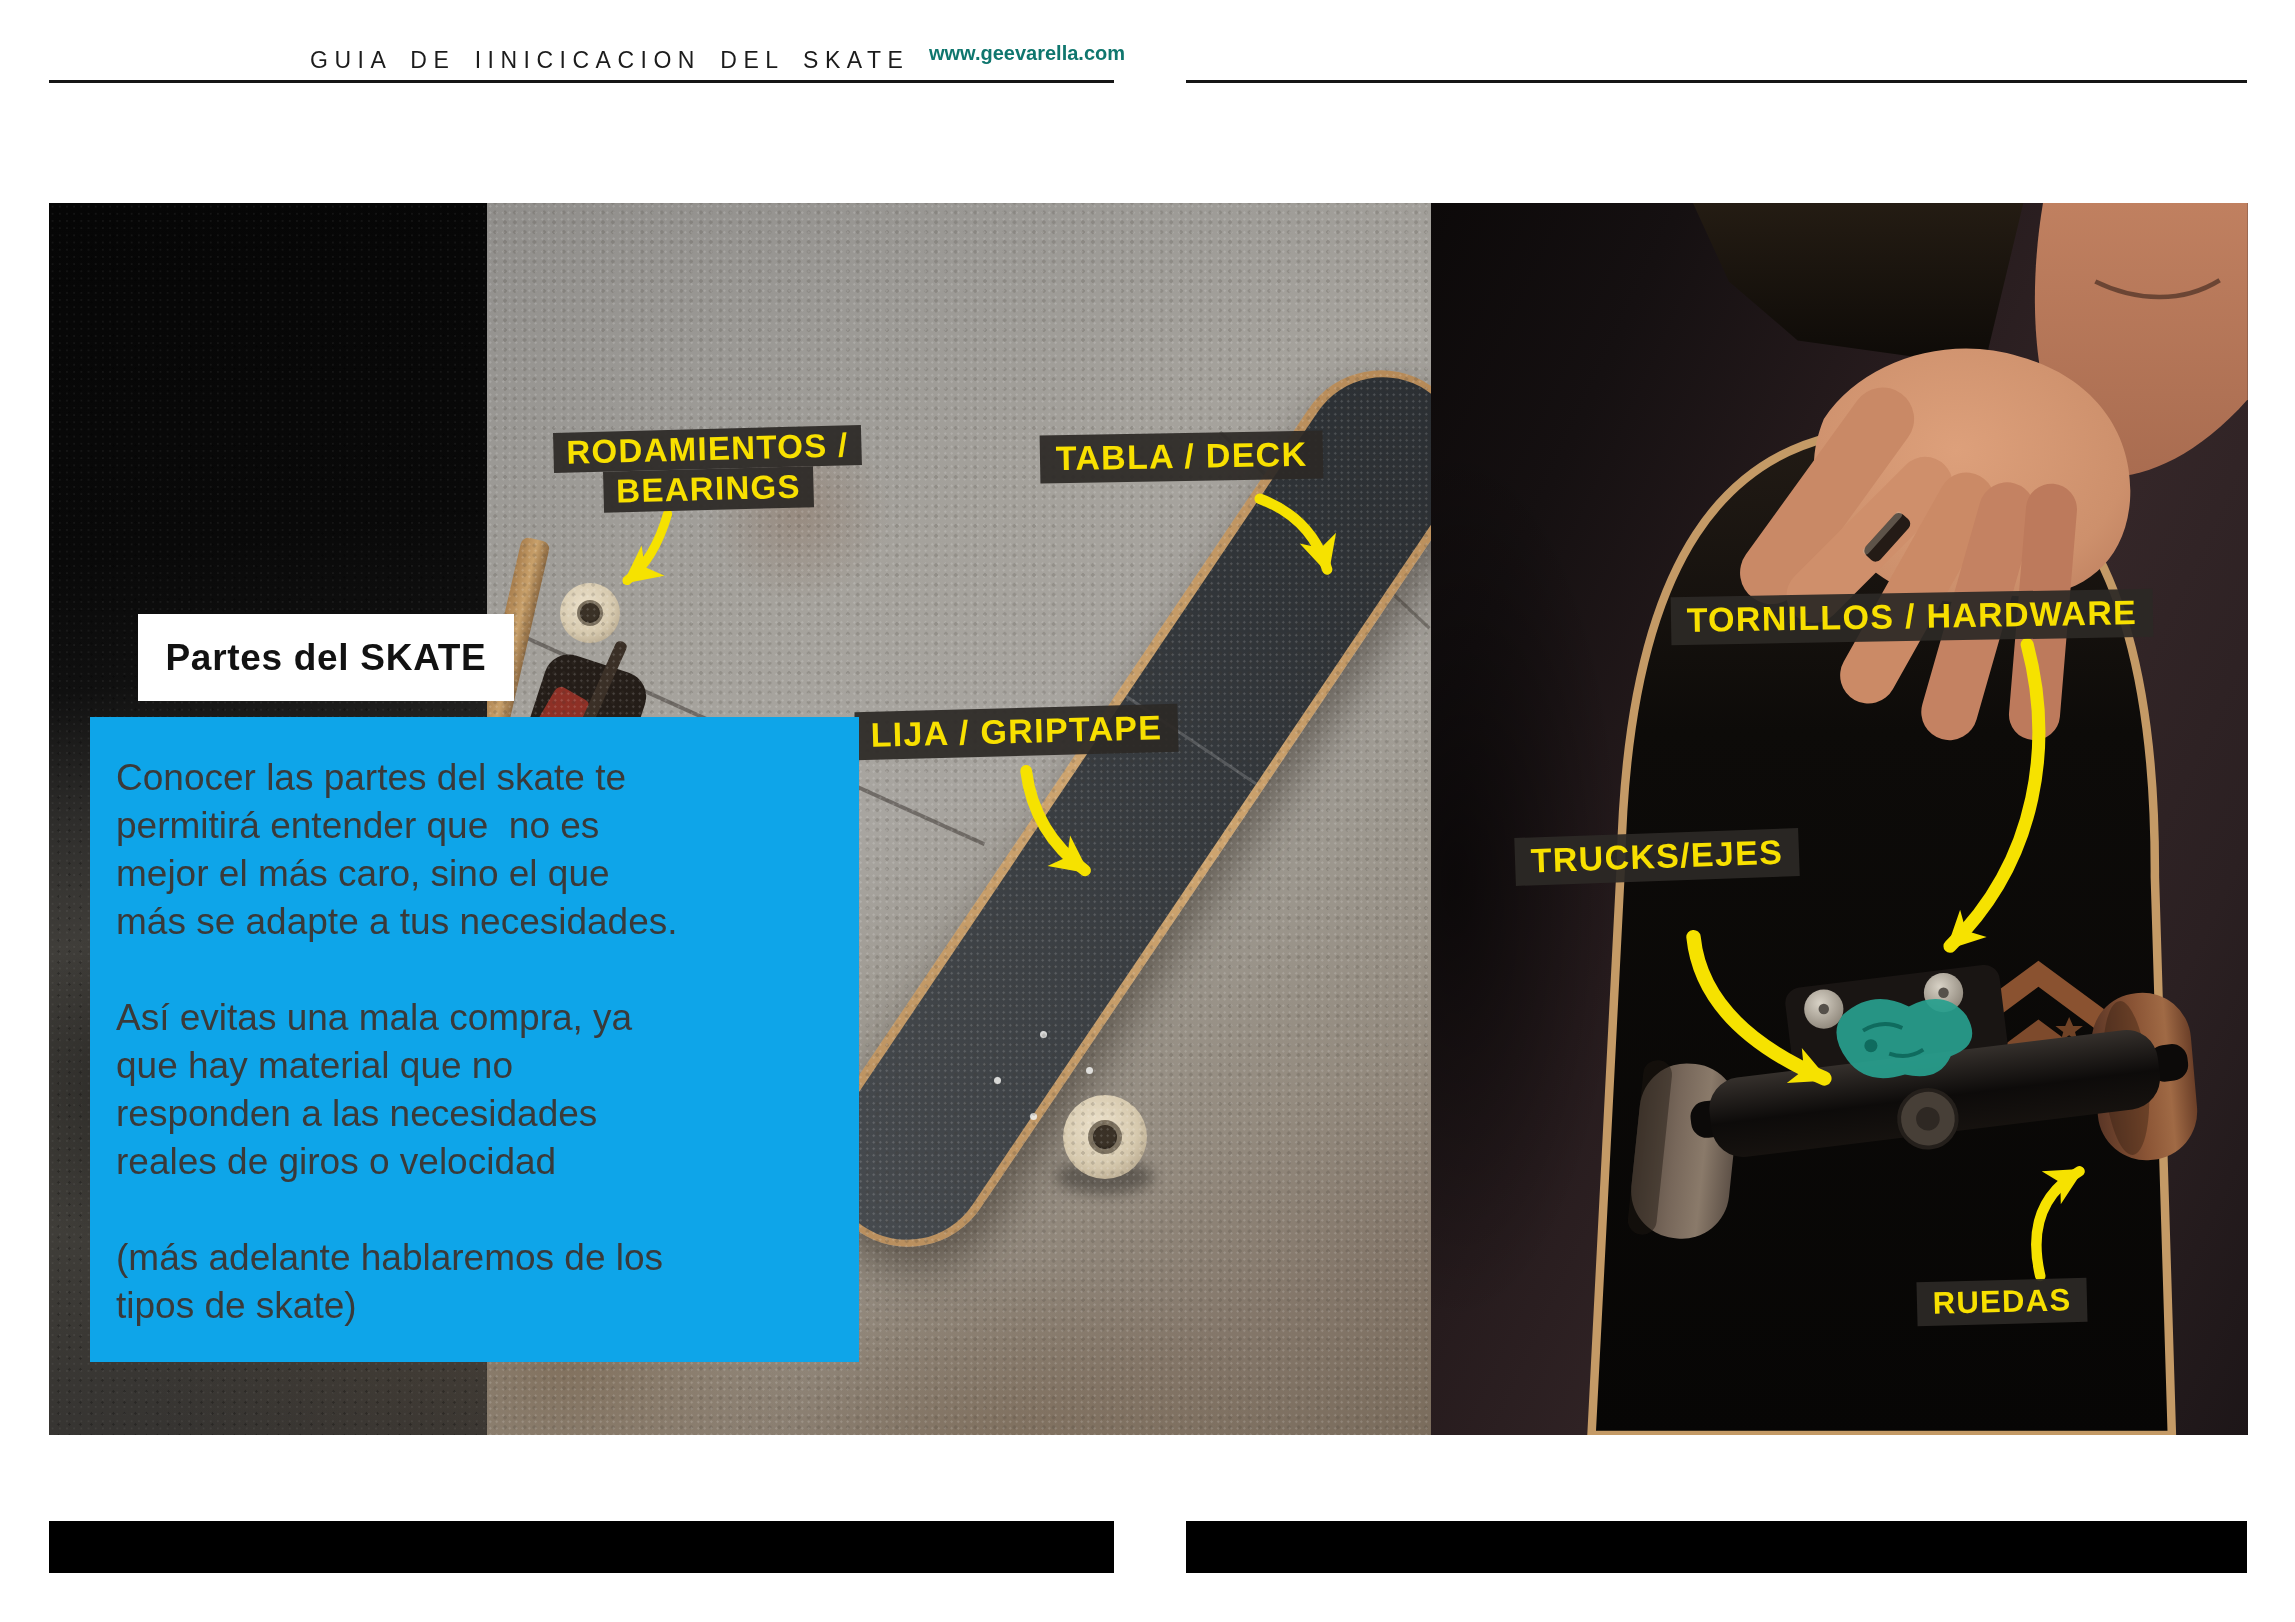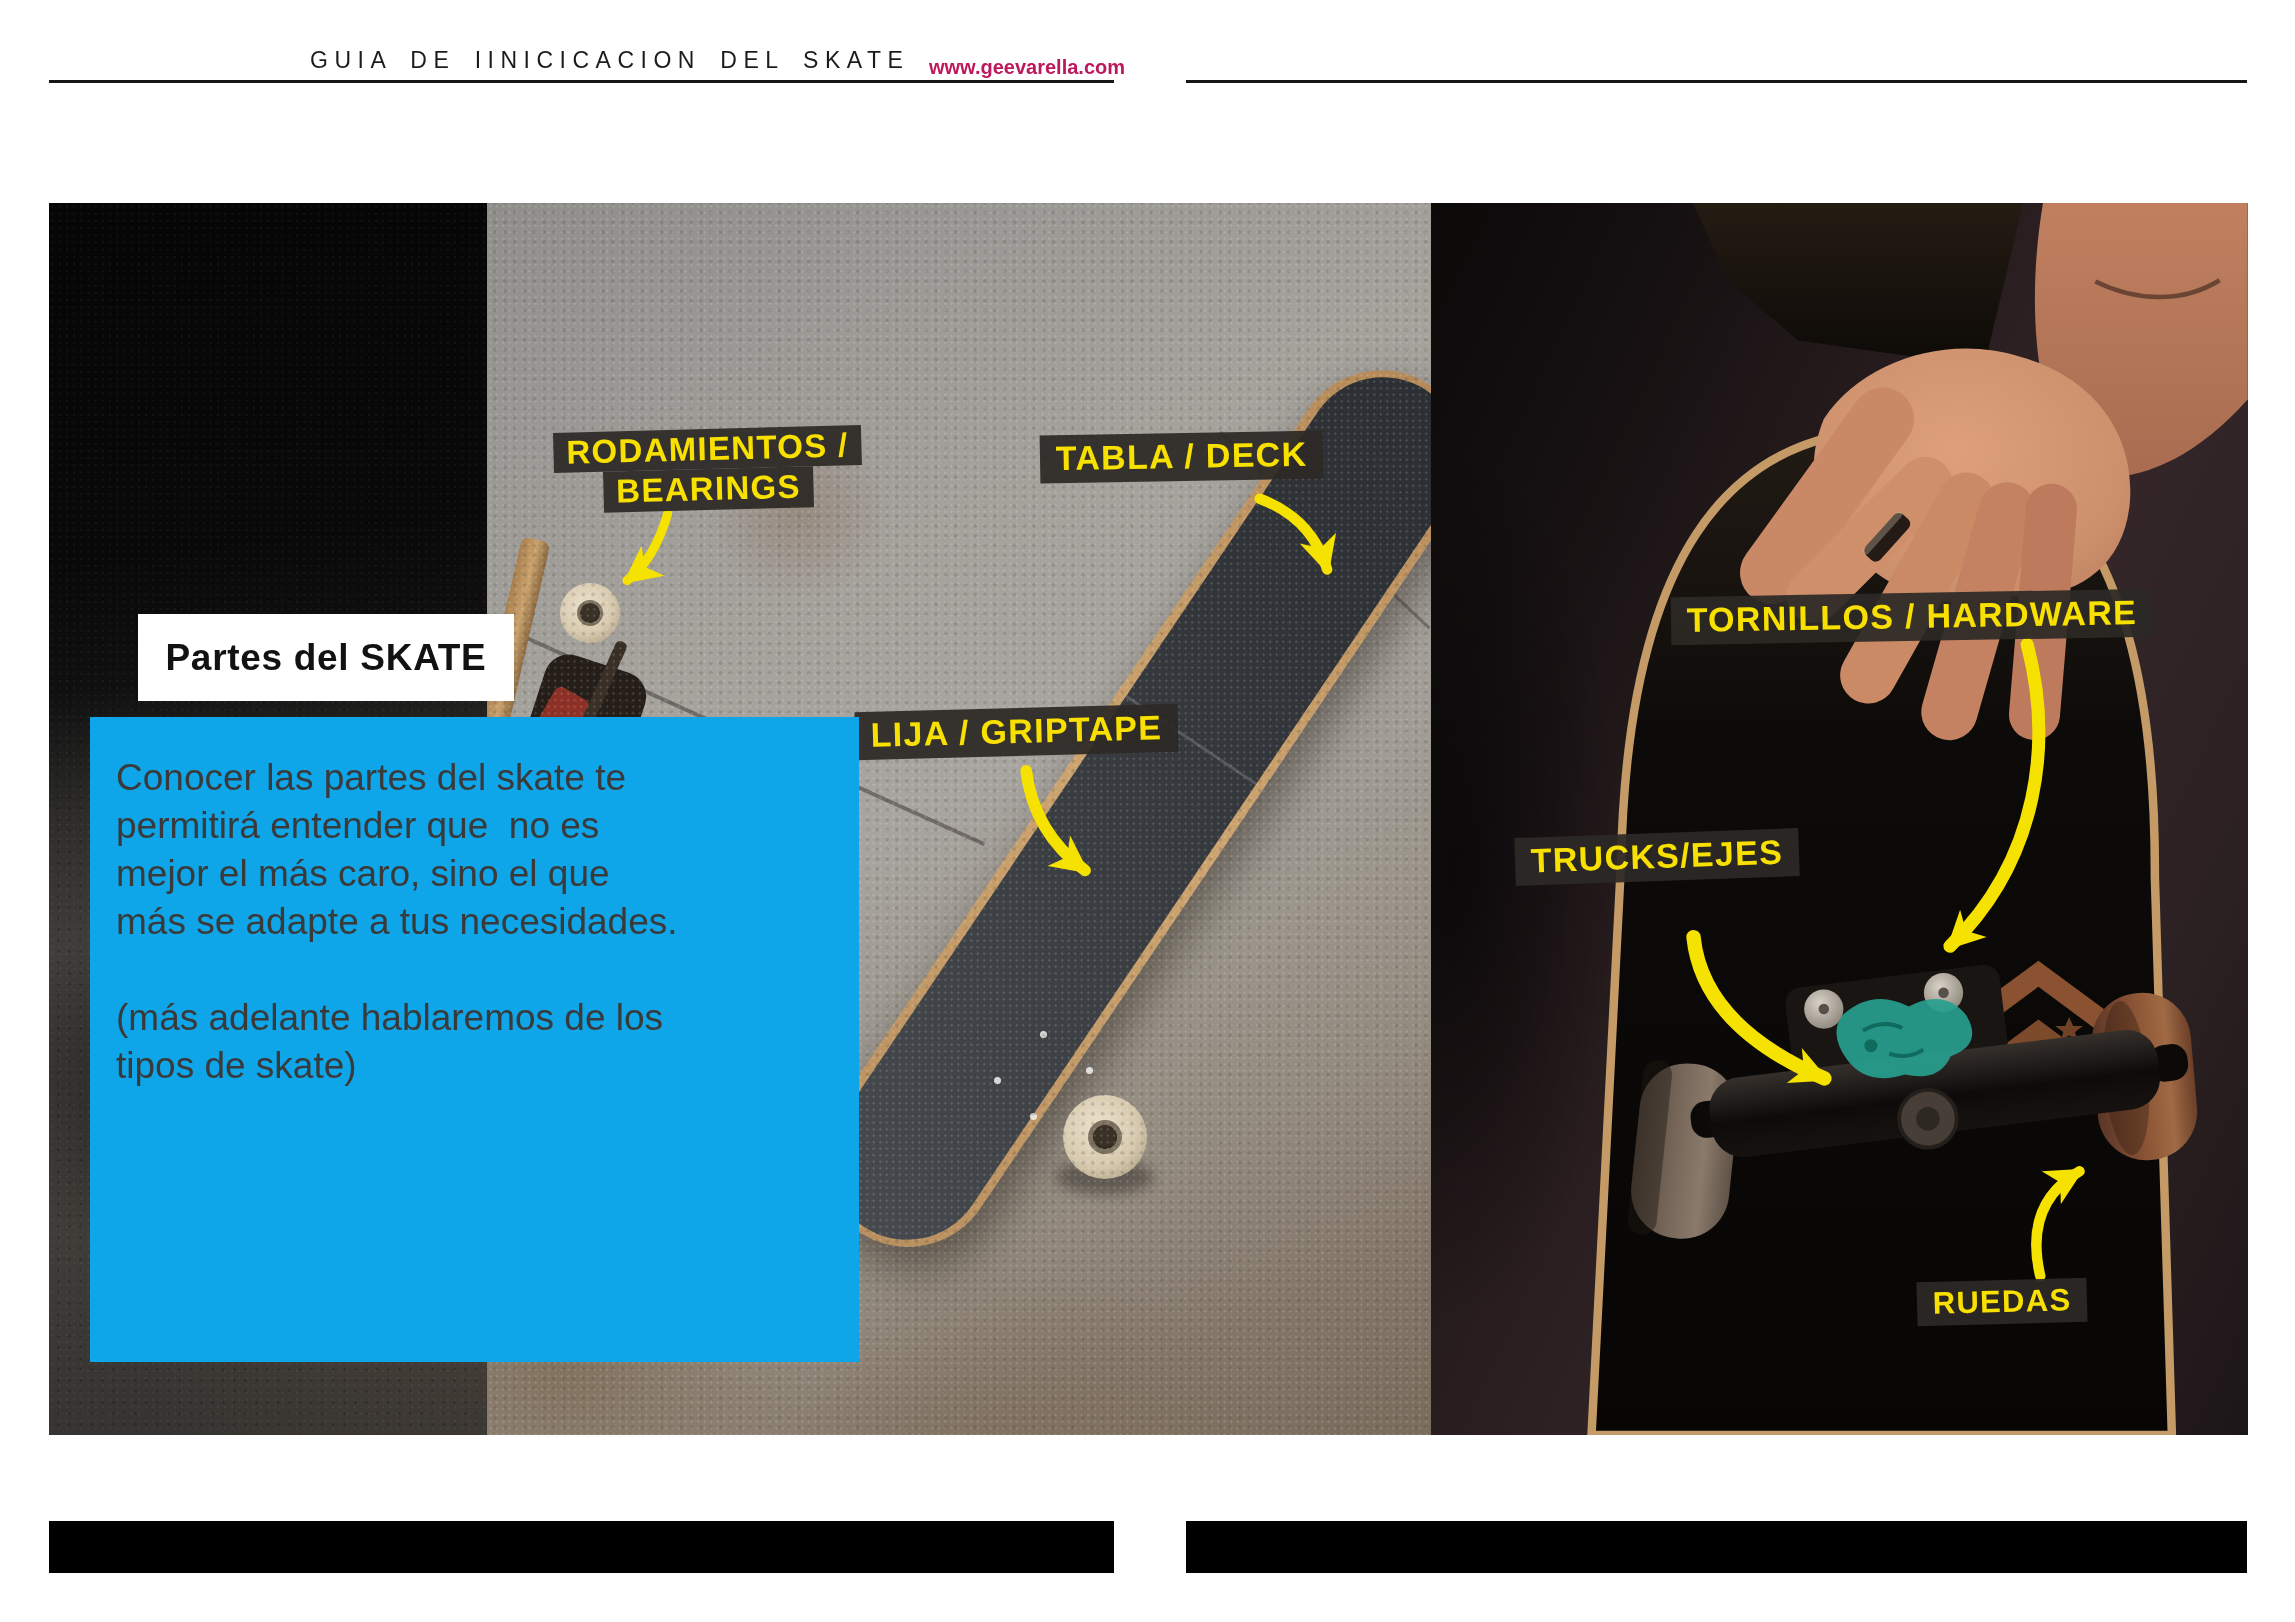--- a/index.html
+++ b/index.html
@@ -2,22 +2,22 @@
 <html style="font-size:10.5px"><head>
 <meta charset="utf-8">
 <style>
   html,body{margin:0;padding:0;background:#ffffff;}
   #page{position:relative;width:2295px;height:1623px;background:#ffffff;overflow:hidden;
         font-family:"Liberation Sans",sans-serif;}
 
   
   #doc-title{position:absolute;left:310px;top:47px;font-size:23px;font-weight:400;
              color:#1c1c1c;letter-spacing:6.5px;word-spacing:6.5px;white-space:nowrap;}
-  #site-url{position:absolute;left:929px;top:56px;font-size:20px;font-weight:bold;
-            color:#be185d;white-space:nowrap;}
+  #site-url{position:absolute;left:929px;top:42px;font-size:20px;font-weight:bold;
+            color:#0f766e;white-space:nowrap;}
   .rule{position:absolute;top:80px;height:2.6px;background:#161616;}
   #rule-left{left:49px;width:1065px;}
   #rule-right{left:1186px;width:1061px;}
 
   
   #collage{position:absolute;left:49px;top:203px;width:2199px;height:1232px;overflow:hidden;}
   .panel{position:absolute;top:0;height:1232px;overflow:hidden;}
   #panel-left{left:0;width:438px;
     background:
       radial-gradient(ellipse 340px 236px at 30% 72%, rgba(0,0,0,.45), transparent 70%),
@@ -267,20 +267,24 @@
     <div id="badge-hardware" class="badge">TORNILLOS / HARDWARE</div>
     <div id="badge-trucks" class="badge">TRUCKS/EJES</div>
     <div id="badge-ruedas" class="badge">RUEDAS</div>
 
     <div id="section-heading">Partes del SKATE</div>
     <div id="intro-box">
       <p>Conocer las partes del skate te
 permitirá entender que  no es
 mejor el más caro, sino el que
 más se adapte a tus necesidades.</p>
+      <p>Así evitas una mala compra, ya
+que hay material que no
+responden a las necesidades
+reales de giros o velocidad</p>
       <p class="note">(más adelante hablaremos de los
 tipos de skate)</p>
     </div>
   </div>
 
   <div id="bar-left" class="footer-bar"></div>
   <div id="bar-right" class="footer-bar"></div>
 
 </div>
 

